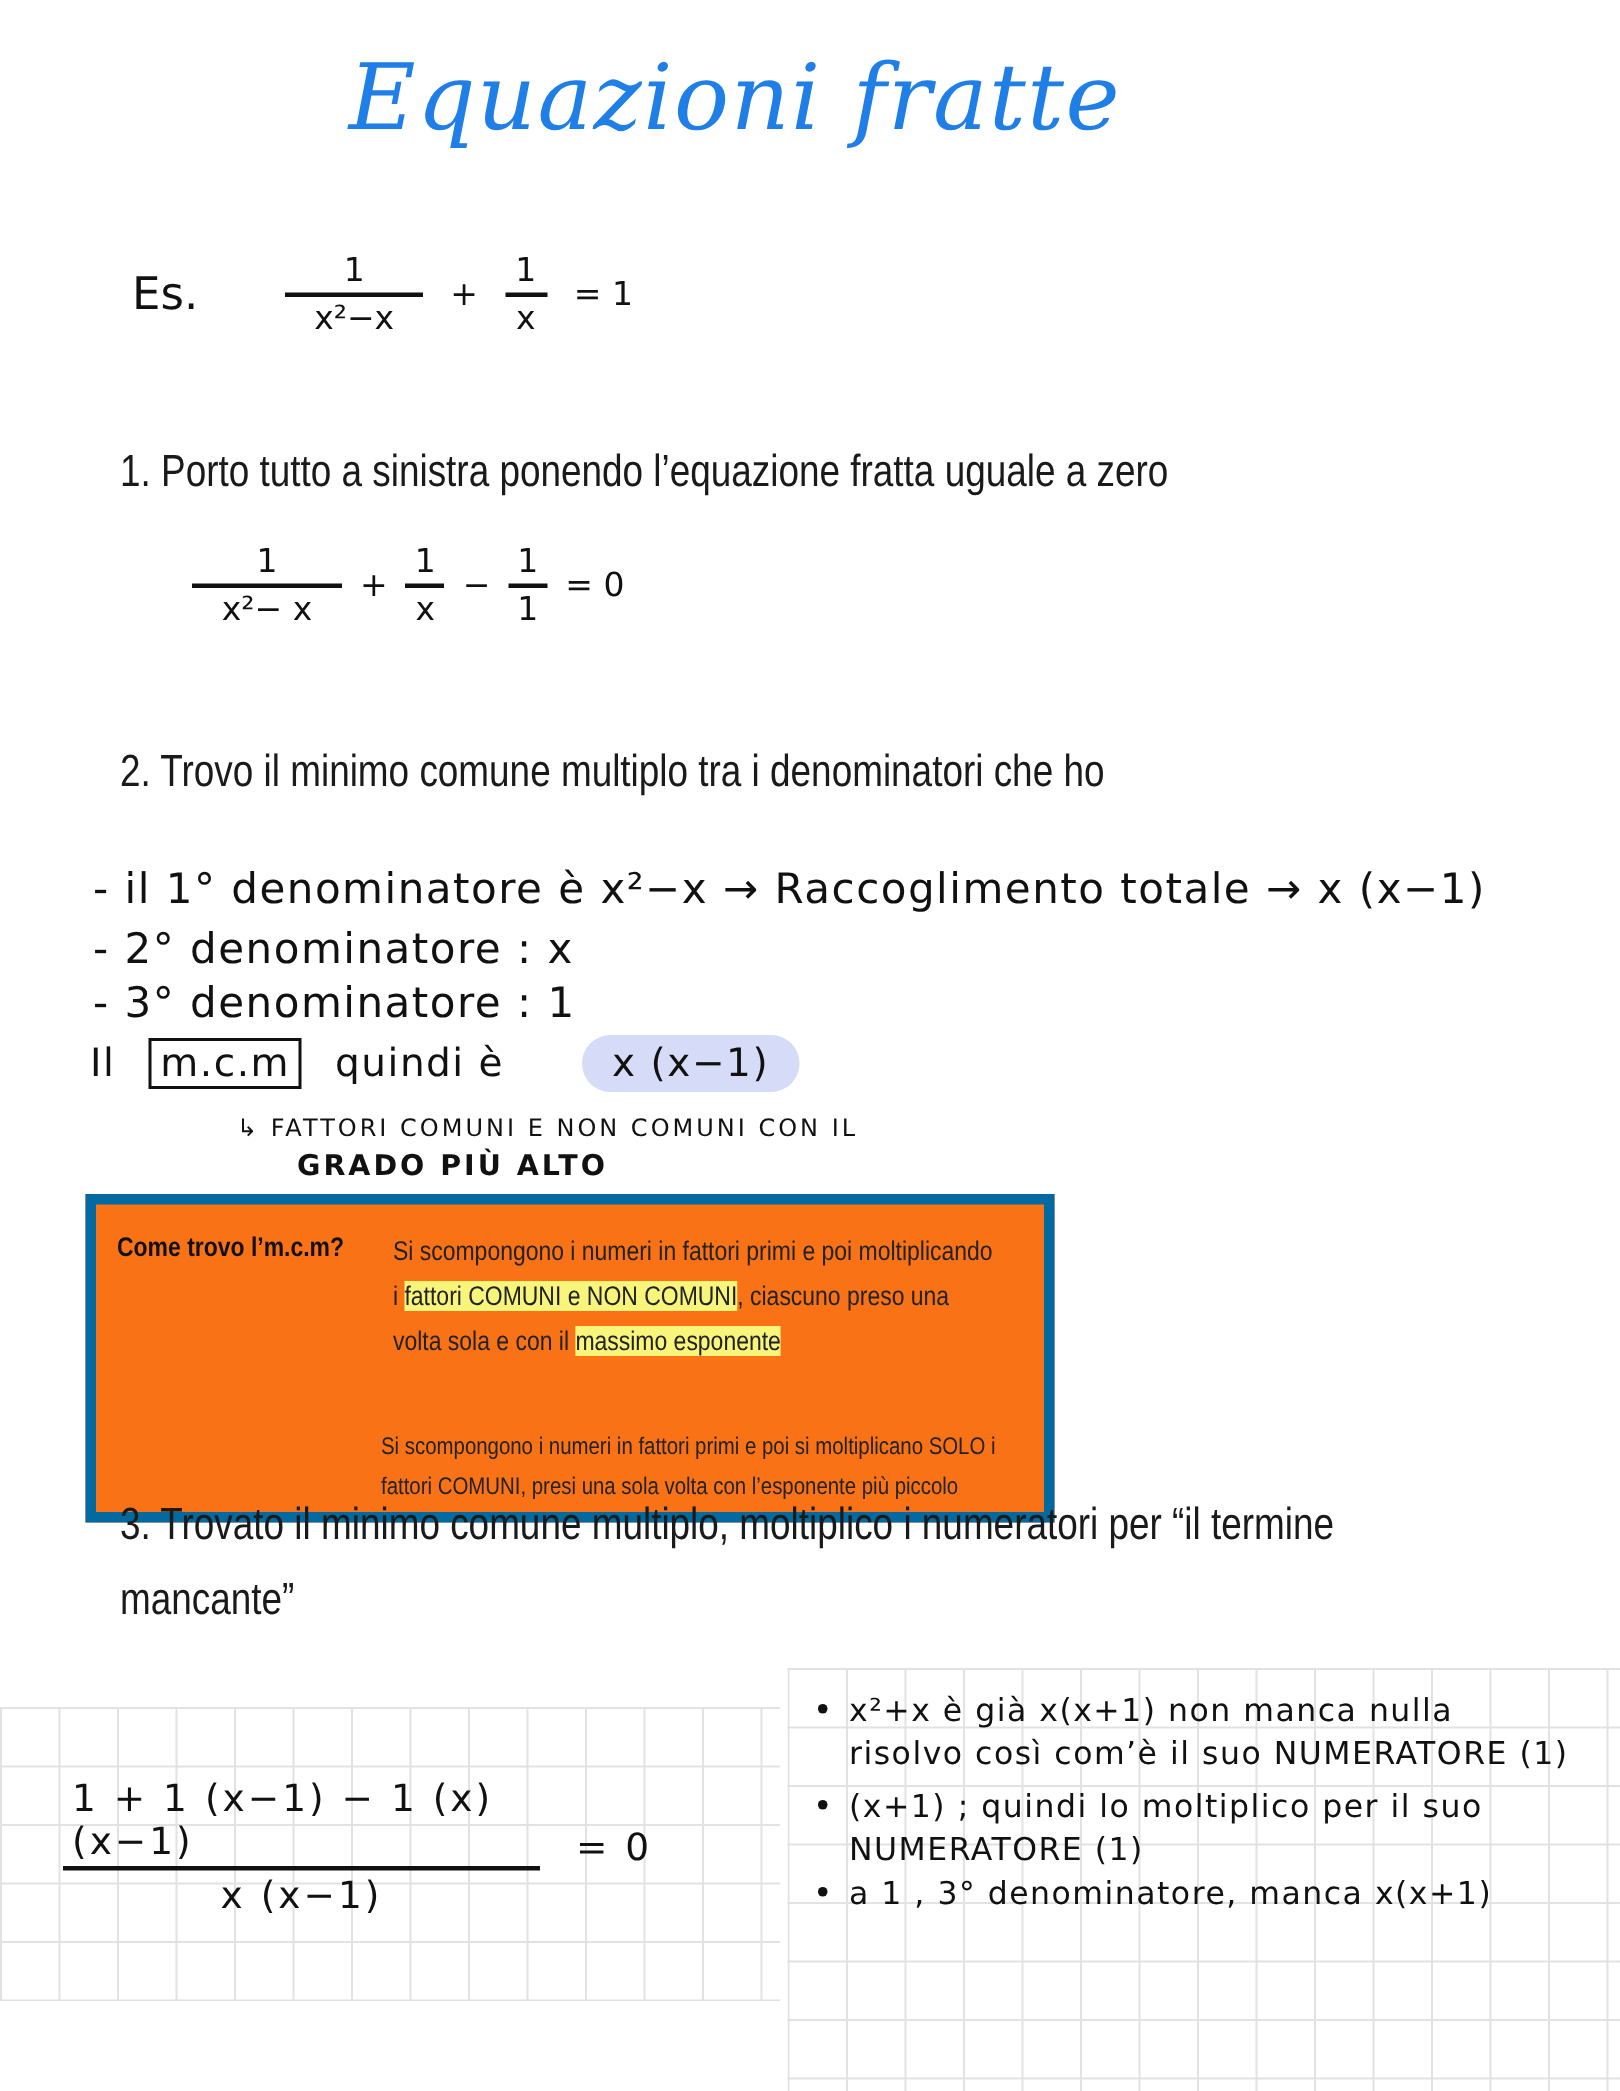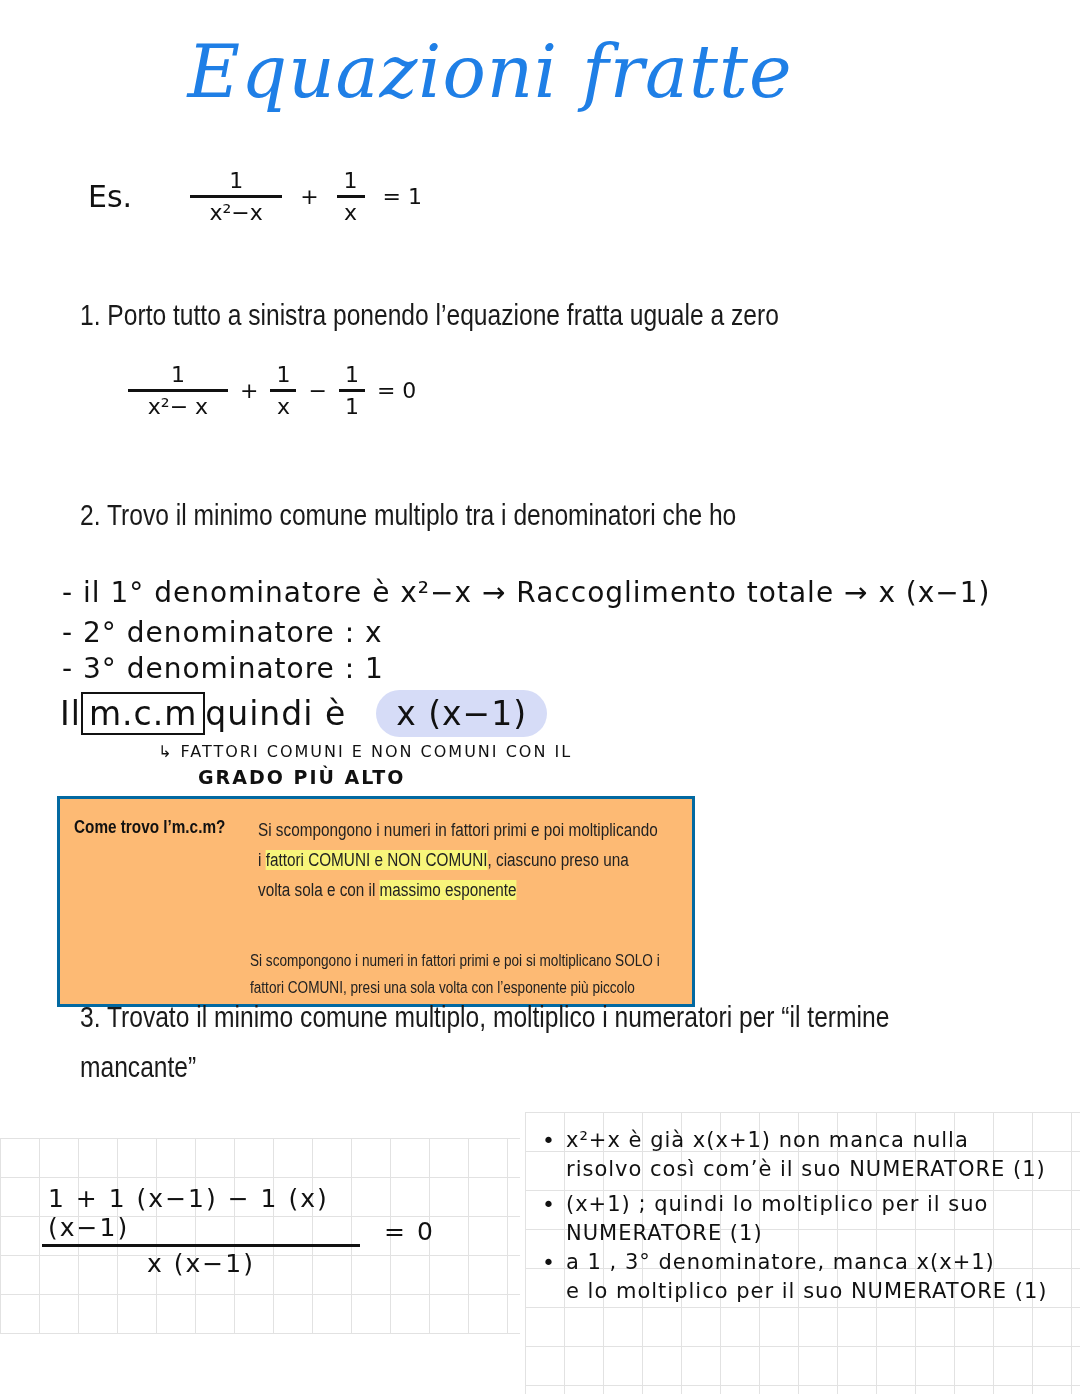--- a/index.html
+++ b/index.html
@@ -1,33 +1,33 @@
 <!DOCTYPE html>
 <html><head>
 <meta charset="utf-8">
 <style>
   html, body { margin: 0; padding: 0; background: #ffffff; }
   body { width: 1080px; height: 1394px; position: relative; overflow: hidden;
          font-family: "DejaVu Sans", sans-serif; color: #111; }
   .abs { position: absolute; }
   .title { left: 0; width: 980px; top: 30px; text-align: center;
-           font-family: "DejaVu Serif", serif; font-style: italic; font-size: 72px;
+           font-family: "DejaVu Serif", serif; font-style: italic; font-size: 61px;
            color: #1f7fe6; letter-spacing: 1px; }
   .hand { font-family: "DejaVu Sans", sans-serif; color: #111; }
   .typed { font-family: "Liberation Sans Narrow", "Liberation Sans", sans-serif; font-size: 30px;
            color: #1a1a1a; transform: scaleX(0.82); transform-origin: left center; white-space: nowrap; }
   .frac { display: inline-flex; flex-direction: column; align-items: center; vertical-align: middle; }
   .frac .num { padding: 0 6px 2px; }
   .frac .bar { height: 3px; background: #111; align-self: stretch; }
   .frac .den { padding: 2px 6px 0; }
   .eq { display: flex; align-items: center; gap: 18px; font-size: 22px; }
   .list-line { font-size: 28px; white-space: nowrap; letter-spacing: 1px; }
   .mcm-box { border: 2.5px solid #111; padding: 0 6px; }
   .blob { background: #d6dcf7; border-radius: 40px; padding: 4px 20px; }
-  .note-box { left: 57px; top: 796px; width: 632px; height: 205px; border: 3px solid #0369a1; background: #fdba74; }
+  .note-box { left: 57px; top: 796px; width: 632px; height: 205px; border: 7px solid #0369a1; background: #f97316; }
   .note-q { left: 14px; top: 18px; font-family: "Liberation Sans", sans-serif; font-weight: bold; font-size: 18px;
             transform: scaleX(0.85); transform-origin: left center; white-space: nowrap; }
   .note-text { font-family: "Liberation Sans", sans-serif; font-size: 18px; color: #222; line-height: 30px;
                transform: scaleX(0.85); transform-origin: left top; white-space: nowrap; }
   .note-small { font-size: 16px; line-height: 27px; }
   .hl { background: #f8f57a; }
   .grid { background-color: #fff;
           background-image: linear-gradient(#e2e2e2 1px, transparent 1px),
                             linear-gradient(90deg, #e2e2e2 1px, transparent 1px);
           background-size: 39px 39px; }
@@ -76,21 +76,21 @@
     <span class="den">1</span>
   </span>
   <span>= 0</span>
 </div>
 
 <div class="abs typed" style="left:80px; top:498px;">2. Trovo il minimo comune multiplo tra i denominatori che ho</div>
 <div class="abs hand list-line" style="left:62px; top:576px;">- il 1° denominatore è x²−x  → Raccoglimento totale → x (x−1)</div>
 <div class="abs hand list-line" style="left:62px; top:616px;">- 2° denominatore : x</div>
 <div class="abs hand list-line" style="left:62px; top:652px;">- 3° denominatore : 1</div>
 
-<div class="abs hand list-line" style="left:60px; top:690px; display:flex; align-items:center; font-size:33px;">
+<div class="abs hand list-line" style="left:60px; top:690px; display:flex; align-items:center; gap:22px; font-size:26px;">
   <span>Il</span>
   <span class="mcm-box">m.c.m</span>
   <span>quindi è</span>
   <span class="blob" style="margin-left:30px;">x (x−1)</span>
 </div>
 <div class="abs hand" style="left:138px; top:742px; font-size:16px; letter-spacing:2px; white-space:nowrap;margin-left:20px;">↳ FATTORI COMUNI E NON COMUNI CON IL</div>
 <div class="abs hand" style="left:198px; top:766px; font-size:19px; letter-spacing:2px; white-space:nowrap;font-weight:bold;">GRADO PIÙ ALTO</div>
 
 <div class="abs note-box">
   <div class="abs note-q">Come trovo l’m.c.m?</div>
@@ -124,15 +124,14 @@
   <li>
     <div>x²+x è già x(x+1) non manca nulla</div>
     <div>risolvo così com’è il suo NUMERATORE (1)</div>
   </li>
   <li style="margin-top:6px;">
     <div>(x+1) ; quindi lo moltiplico per il suo</div>
     <div>NUMERATORE (1)</div>
   </li>
   <li>
     <div>a 1 , 3° denominatore, manca x(x+1)</div>
-    <div>e lo moltiplico per il suo NUMERATORE (1)</div>
   </li>
 </ul>
 
 </body></html>

